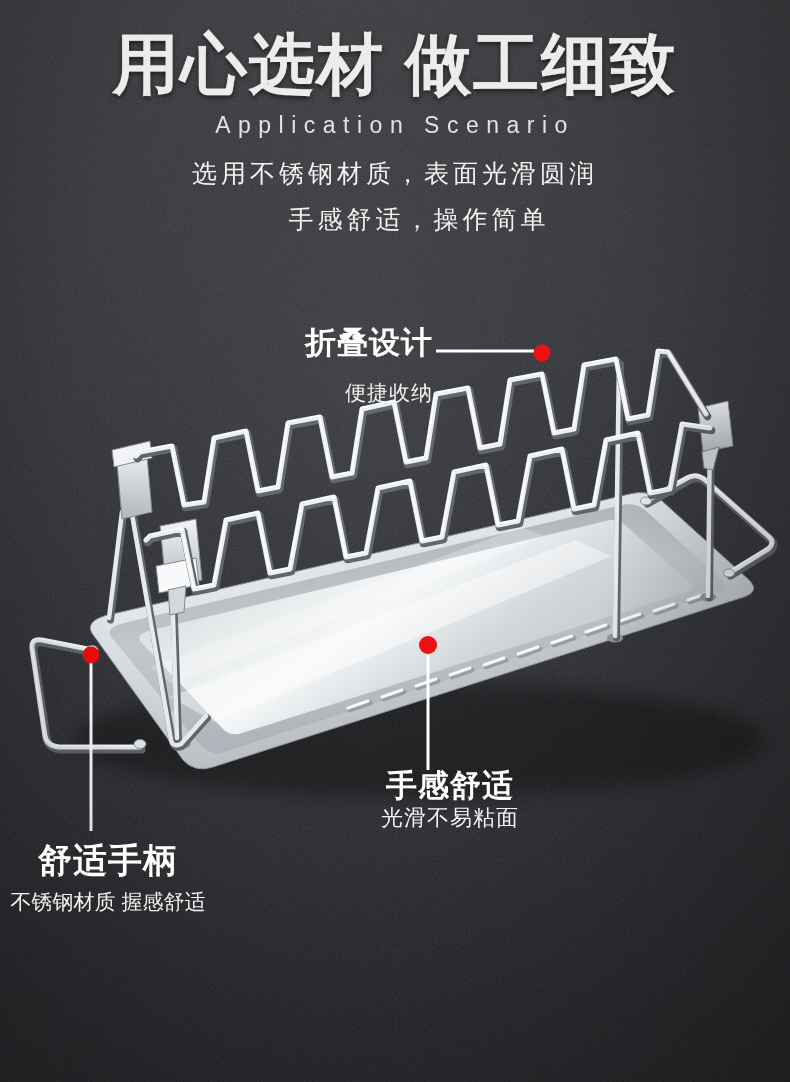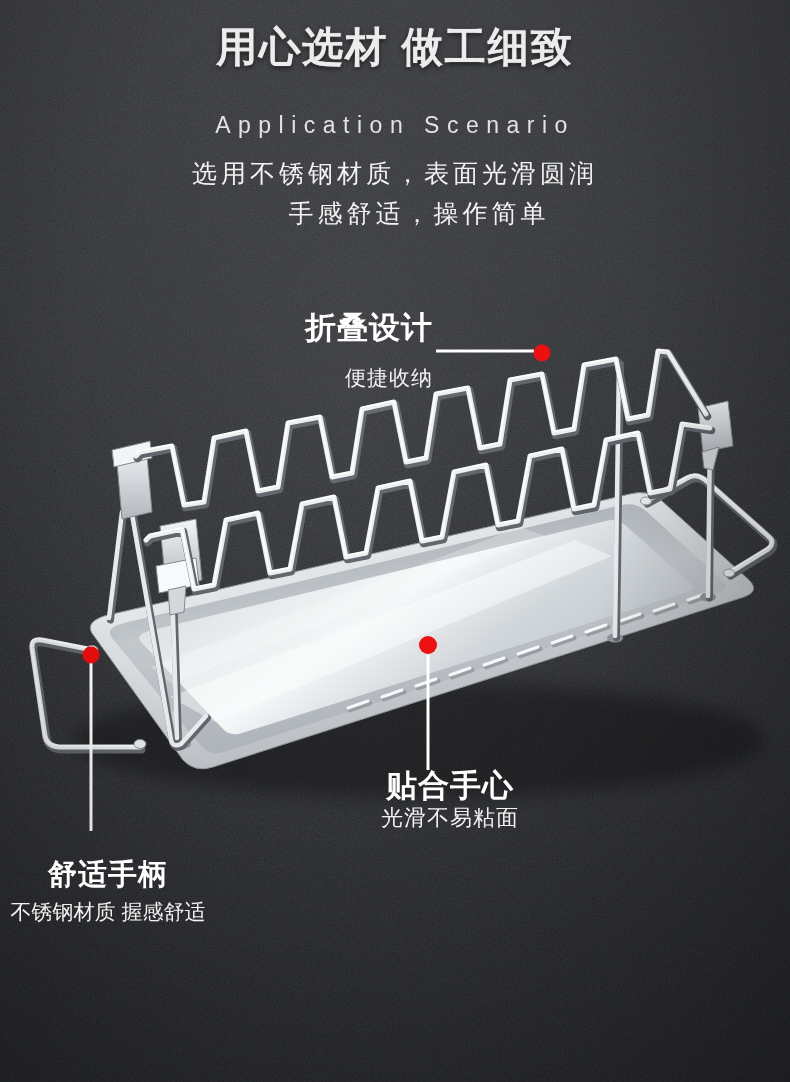--- a/index.html
+++ b/index.html
@@ -9,41 +9,41 @@
     font-family:"Liberation Sans",sans-serif;
     -webkit-font-smoothing:antialiased;
   }
   .grain-svg,.art-svg{position:absolute;left:0;top:0;}
   .vignette{
     position:absolute;inset:0;pointer-events:none;
     background:radial-gradient(ellipse at 45% 36%, rgba(255,255,255,0.045) 0%, rgba(0,0,0,0) 45%, rgba(0,0,0,0.38) 100%);
   }
   .txt{position:absolute;left:0;right:0;text-align:center;color:#ededed;}
   .title{
-    top:20px;font-size:41px;font-weight:900;letter-spacing:2px;color:#ececec;
+    top:20px;font-size:66px;font-weight:900;letter-spacing:2px;color:#ececec;
     text-shadow:0 2px 5px rgba(0,0,0,0.65), 0 0 1px #fff;
     white-space:nowrap;
   }
   .subtitle{
     top:112px;font-size:23px;font-weight:400;letter-spacing:7.5px;color:#e3e3e3;
   }
   .desc{font-size:25px;font-weight:500;letter-spacing:4px;color:#f3f3f3;}
   .desc1{top:157px;}
-  .desc2{top:197px;padding-left:48px;}
+  .desc2{top:203px;padding-left:48px;}
   .callout{position:absolute;color:#fff;z-index:3;}
   .callout .c-title{font-weight:800;color:#ffffff;line-height:1.05;}
   .callout .c-sub{color:#f2f2f2;font-weight:400;}
-  .callout-fold{top:312px;right:357px;text-align:right;}
+  .callout-fold{top:327px;right:357px;text-align:right;}
   .callout-fold .c-title{font-size:31px;letter-spacing:1px;}
   .callout-fold .c-sub{font-size:21px;margin-top:19px;letter-spacing:1px;}
   .callout-material{top:770px;left:327px;width:246px;text-align:center;}
   .callout-material .c-title{font-size:31px;letter-spacing:1px;}
   .callout-material .c-sub{font-size:22px;margin-top:0;letter-spacing:1px;}
   .callout-handle{top:843px;left:6px;width:204px;text-align:center;}
-  .callout-handle .c-title{font-size:29px;letter-spacing:1px;margin-top:16px;}
+  .callout-handle .c-title{font-size:34px;letter-spacing:1px;}
   .callout-handle .c-sub{font-size:21px;margin-top:9px;}
 </style>
 </head>
 <body>
 
 <div class="stage">
 
   <svg class="grain-svg" width="790" height="1082">
     <filter id="grain" x="0" y="0" width="100%" height="100%">
       <feTurbulence type="fractalNoise" baseFrequency="0.85" numOctaves="2" stitchTiles="stitch"></feTurbulence>
@@ -156,21 +156,21 @@
   <div class="txt title">用心选材 做工细致</div>
   <div class="txt subtitle">Application Scenario</div>
   <div class="txt desc desc1">选用不锈钢材质，表面光滑圆润</div>
   <div class="txt desc desc2">手感舒适，操作简单</div>
 
   <div class="callout callout-fold">
     <div class="c-title">折叠设计</div>
     <div class="c-sub">便捷收纳</div>
   </div>
   <div class="callout callout-material">
-    <div class="c-title">贴合手心</div>
+    <div class="c-title">手感舒适</div>
     <div class="c-sub">光滑不易粘面</div>
   </div>
   <div class="callout callout-handle">
     <div class="c-title">舒适手柄</div>
     <div class="c-sub">不锈钢材质 握感舒适</div>
   </div>
 
 </div>
 
 </body></html>

